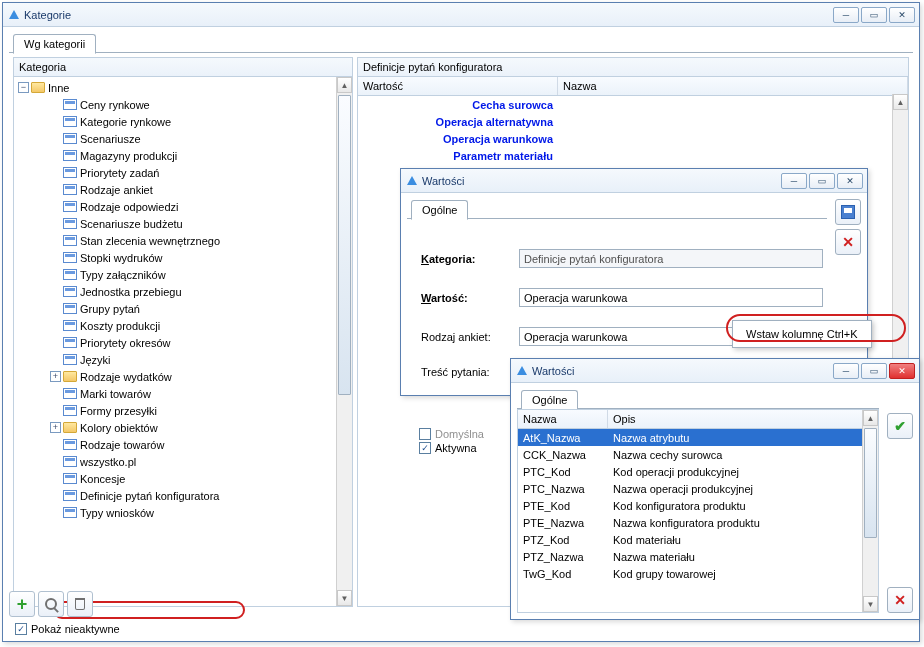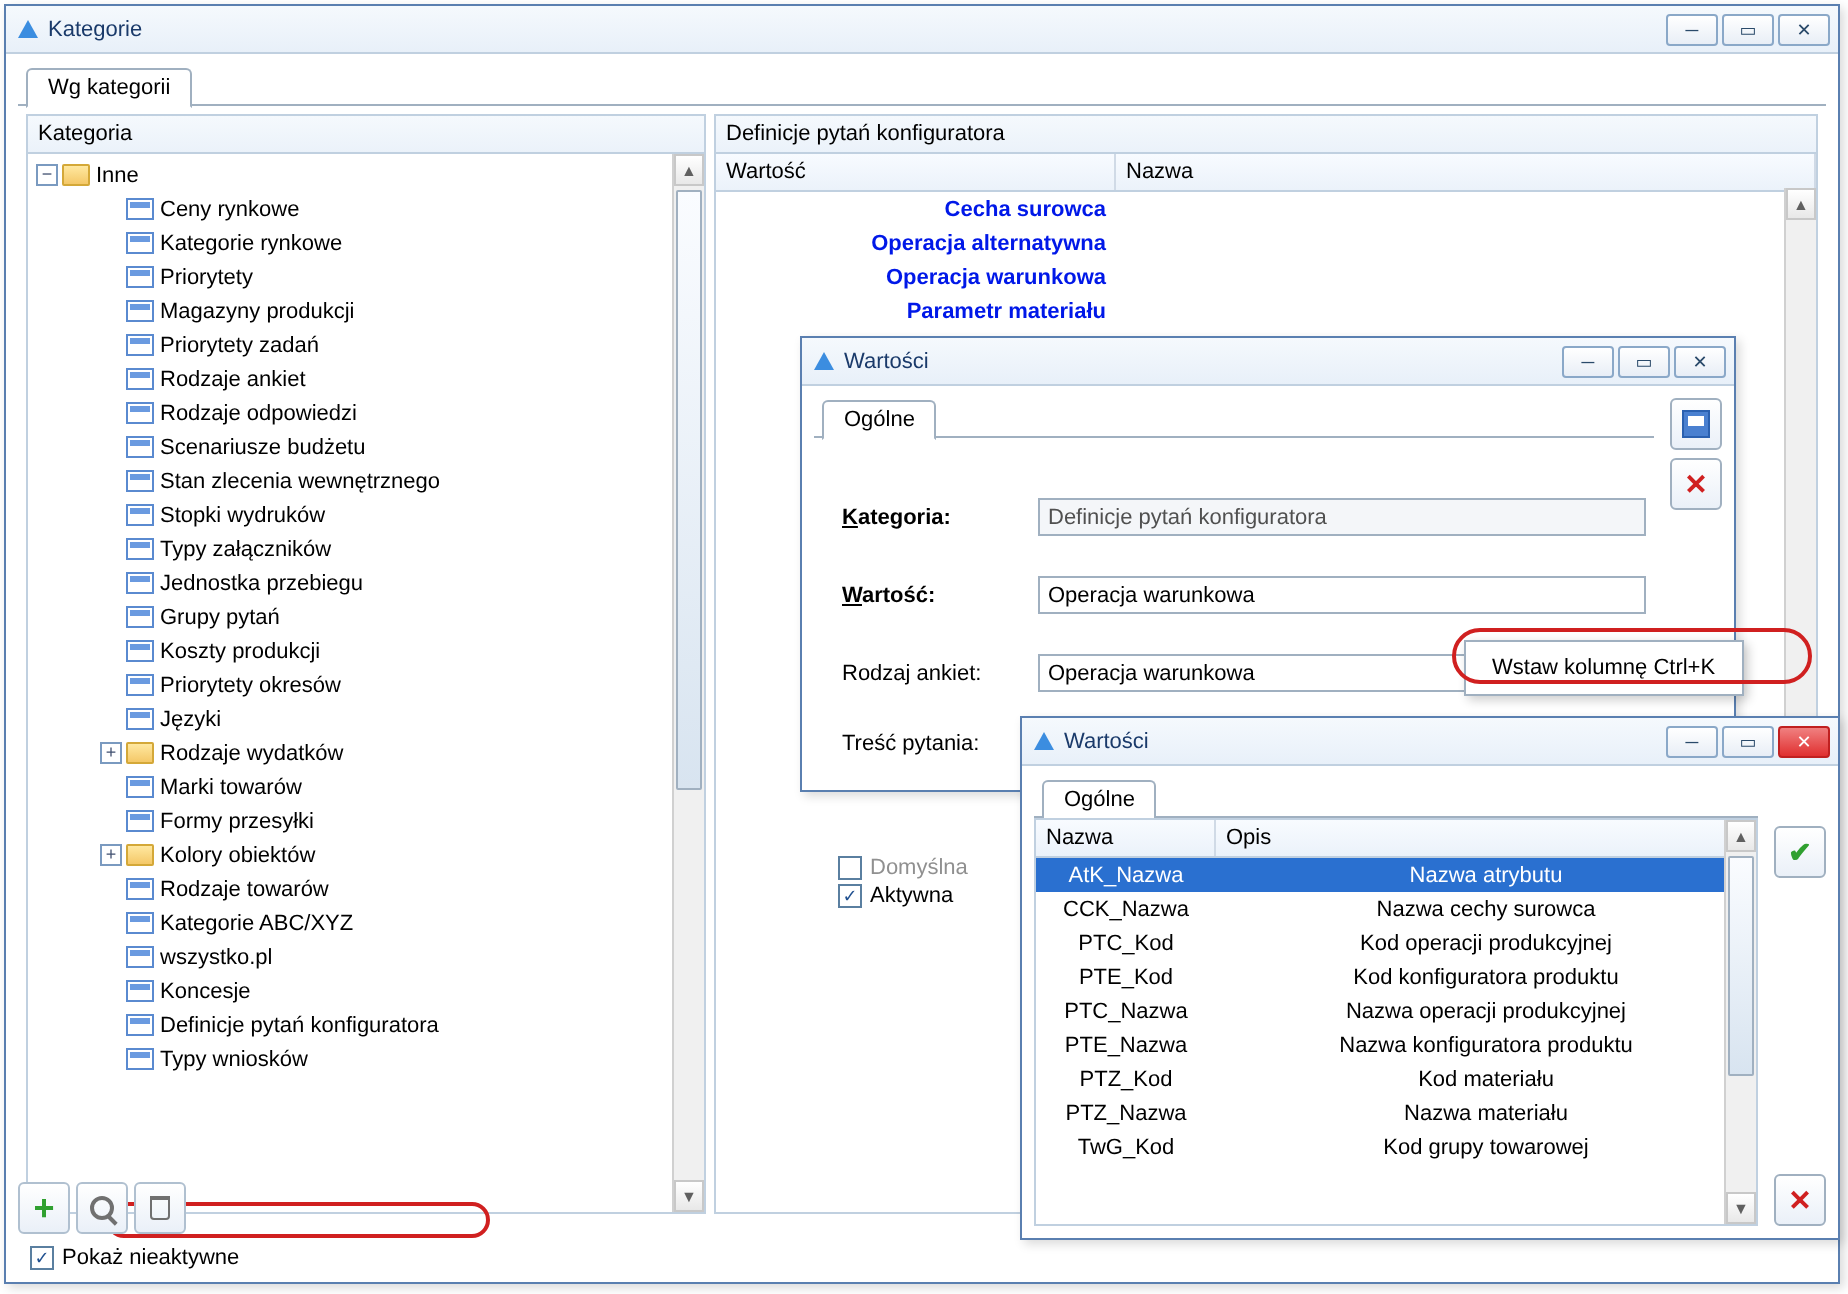--- a/index.html
+++ b/index.html
@@ -112,21 +112,21 @@
               <span class="indent"></span>
               <span style="width:13px;display:inline-block"></span>
               <span class="item-icon"></span>
               <span>Kategorie rynkowe</span>
             </div>
             <div class="node">
               <span class="indent"></span>
               <span class="indent"></span>
               <span style="width:13px;display:inline-block"></span>
               <span class="item-icon"></span>
-              <span>Priorytety</span>
+              <span>Scenariusze</span>
             </div>
             <div class="node">
               <span class="indent"></span>
               <span class="indent"></span>
               <span style="width:13px;display:inline-block"></span>
               <span class="item-icon"></span>
               <span>Magazyny produkcji</span>
             </div>
             <div class="node">
               <span class="indent"></span>
@@ -239,27 +239,20 @@
               <span class="exp">+</span>
               <span class="folder-icon"></span>
               <span>Kolory obiektów</span>
             </div>
             <div class="node">
               <span class="indent"></span>
               <span class="indent"></span>
               <span style="width:13px;display:inline-block"></span>
               <span class="item-icon"></span>
               <span>Rodzaje towarów</span>
-            </div>
-            <div class="node">
-              <span class="indent"></span>
-              <span class="indent"></span>
-              <span style="width:13px;display:inline-block"></span>
-              <span class="item-icon"></span>
-              <span>Kategorie ABC/XYZ</span>
             </div>
             <div class="node">
               <span class="indent"></span>
               <span class="indent"></span>
               <span style="width:13px;display:inline-block"></span>
               <span class="item-icon"></span>
               <span>wszystko.pl</span>
             </div>
             <div class="node">
               <span class="indent"></span>
@@ -419,40 +412,40 @@
     </div>
   </div>
   <div class="tab-strip" style="border-bottom:1px solid #a0b0c0; margin:4px 40px 0 6px;">
     <div class="tab">Ogólne</div>
   </div>
   <div style="position:absolute; left:6px; right:40px; top:50px; bottom:6px; border:1px solid #c0d0e0;">
     <div class="grid-head">
       <div class="gh" style="width:90px;">Nazwa</div>
       <div class="gh" style="flex:1;">Opis</div>
     </div>
-    <div class="grid-body" id="dlg2rows" style="height:calc(100% - 19px); overflow:hidden;text-align:center;">
+    <div class="grid-body" id="dlg2rows" style="height:calc(100% - 19px); overflow:hidden;">
         <div class="grid-row row-sel">
           <div class="gc" style="width:90px">AtK_Nazwa</div>
           <div class="gc" style="flex:1">Nazwa atrybutu</div>
         </div>
         <div class="grid-row">
           <div class="gc" style="width:90px">CCK_Nazwa</div>
           <div class="gc" style="flex:1">Nazwa cechy surowca</div>
         </div>
         <div class="grid-row">
           <div class="gc" style="width:90px">PTC_Kod</div>
           <div class="gc" style="flex:1">Kod operacji produkcyjnej</div>
         </div>
         <div class="grid-row">
+          <div class="gc" style="width:90px">PTC_Nazwa</div>
+          <div class="gc" style="flex:1">Nazwa operacji produkcyjnej</div>
+        </div>
+        <div class="grid-row">
           <div class="gc" style="width:90px">PTE_Kod</div>
           <div class="gc" style="flex:1">Kod konfiguratora produktu</div>
-        </div>
-        <div class="grid-row">
-          <div class="gc" style="width:90px">PTC_Nazwa</div>
-          <div class="gc" style="flex:1">Nazwa operacji produkcyjnej</div>
         </div>
         <div class="grid-row">
           <div class="gc" style="width:90px">PTE_Nazwa</div>
           <div class="gc" style="flex:1">Nazwa konfiguratora produktu</div>
         </div>
         <div class="grid-row">
           <div class="gc" style="width:90px">PTZ_Kod</div>
           <div class="gc" style="flex:1">Kod materiału</div>
         </div>
         <div class="grid-row">

